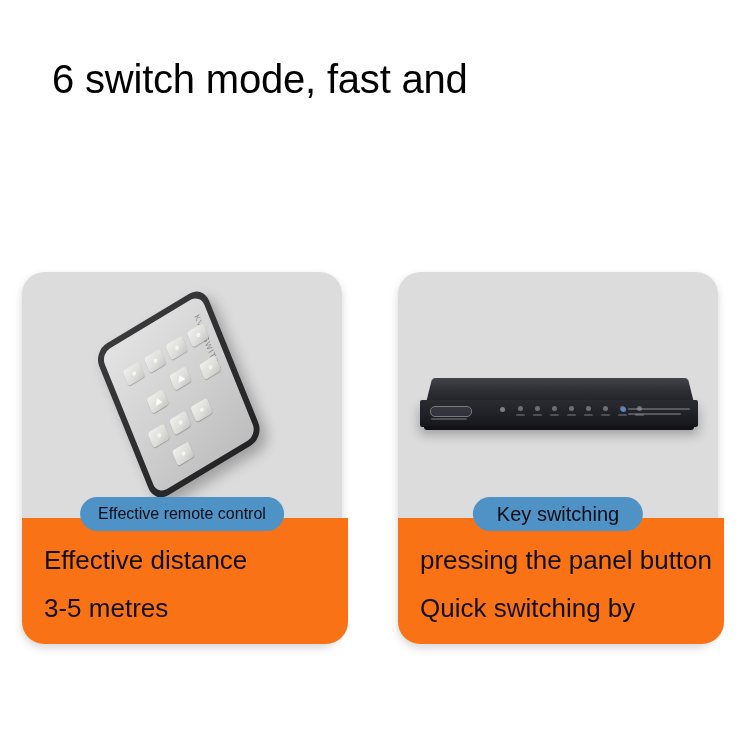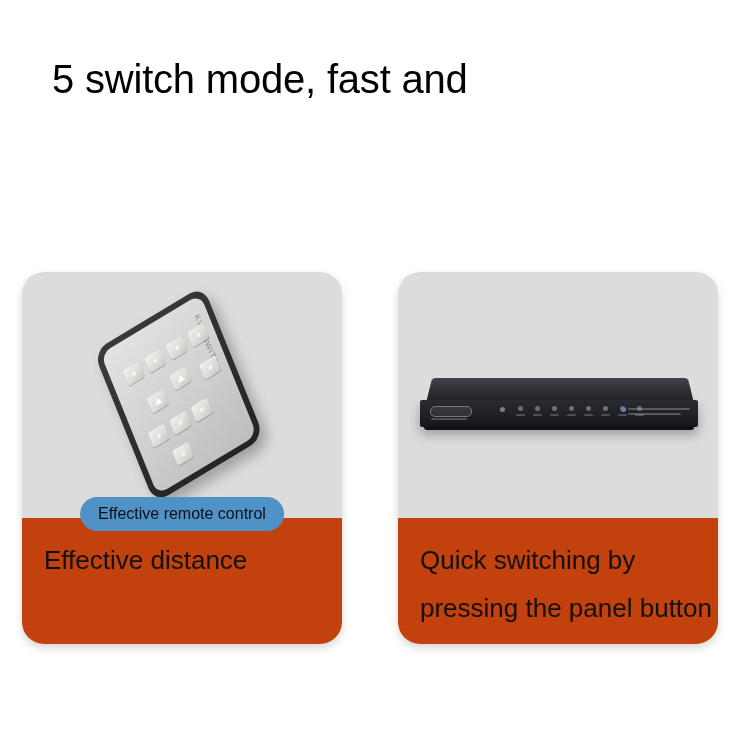--- a/index.html
+++ b/index.html
@@ -63,22 +63,23 @@
     overflow: hidden;
   }
 
   
   .card-body {
     position: absolute;
     left: 0;
     top: 246px;
     width: 100%;
     height: 126px;
-    background: #c2410c;
+    background: #f97316;
     border-radius: 0 0 22px 22px;
+    padding-left: 6px;
   }
   .card-text {
     position: absolute;
     left: 22px;
     top: 18px;
     width: 330px;
   }
   .card-text-line {
     font-size: 26px;
     line-height: 48px;
@@ -279,21 +280,21 @@
     top: 7px;
     width: 5px; height: 5px;
     border-radius: 50%;
     background: #5b86c4;
   }
 </style>
 </head>
 <body>
 
 <div class="heading">
-  <div class="heading-line">5 switch mode, fast and</div>
+  <div class="heading-line">6 switch mode, fast and</div>
 </div>
 
 <div class="cards">
 
   <div class="card card-left">
 
     <div class="card-photo">
       <div class="remote-scene">
         <div class="remote">
           <div class="remote-shell">
@@ -317,20 +318,21 @@
           </div>
         </div>
       </div>
     </div>
 
     <div class="badge">Effective remote control</div>
 
     <div class="card-body">
       <div class="card-text">
         <div class="card-text-line">Effective distance</div>
+        <div class="card-text-line">3-5 metres</div>
       </div>
     </div>
   </div>
 
   <div class="card card-right">
 
     <div class="card-photo">
       <div class="switch-scene">
         <div class="kvm">
           <div class="kvm-top"></div>
@@ -376,22 +378,23 @@
             <div class="kvm-righttext">
               <i></i>
               <i></i>
             </div>
           </div>
           <div class="kvm-base"></div>
         </div>
       </div>
     </div>
 
+    <div class="badge">Key switching</div>
 
     <div class="card-body">
       <div class="card-text">
+        <div class="card-text-line">pressing the panel button</div>
         <div class="card-text-line">Quick switching by</div>
-        <div class="card-text-line">pressing the panel button</div>
       </div>
     </div>
   </div>
 
 </div>
 
 </body></html>

